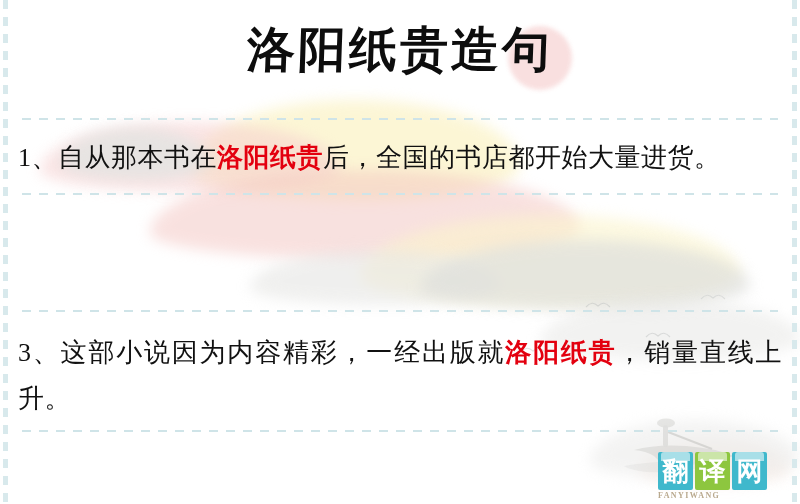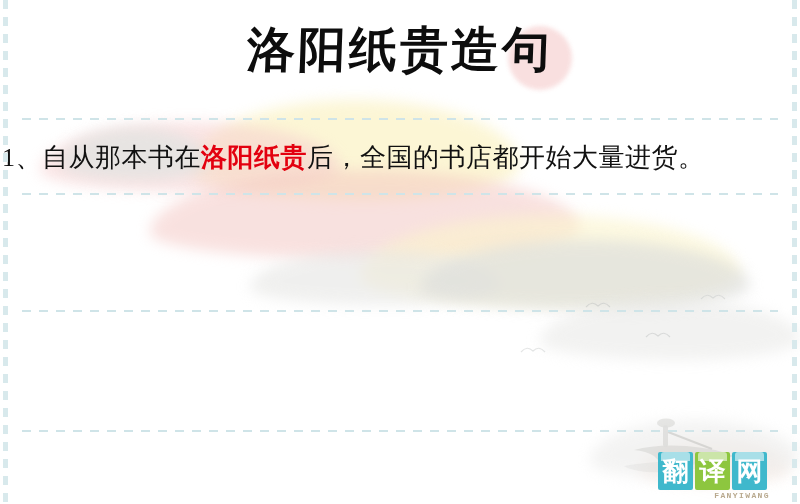--- a/index.html
+++ b/index.html
@@ -165,21 +165,21 @@
         rgba(255,255,255,0) 9px, rgba(255,255,255,0) 17px);
     z-index: 4;
   }
   .hr-1 { top: 118px; }
   .hr-2 { top: 193px; }
   .hr-3 { top: 310px; }
   .hr-4 { top: 430px; }
 
   .sentence {
     position: absolute;
-    left: 2px;
+    left: 18px;
     width: 764px;
     font-family: "Liberation Serif", "DejaVu Serif", serif;
     font-size: 26px;
     line-height: 46px;
     color: #111111;
     letter-spacing: 0.5px;
     text-align: justify;
     text-justify: inter-ideograph;
   }
   .sentence-1 { top: 135px; }
@@ -226,22 +226,22 @@
     left: 3px; right: 3px; top: 0; height: 9px;
     background: rgba(255,255,255,0.55);
     border-radius: 3px 3px 0 0;
   }
   .logo-char span { position: relative; z-index: 2; }
   .logo-char-0 { background: #3fb8cc; }
   .logo-char-1 { background: #8dc63f; }
   .logo-char-2 { background: #3fb8cc; }
   .logo-sub {
     margin-top: 1px;
-    text-align: right;
-    font-family: Liberation Mono, monospace;
+    text-align: left;
+    font-family: Liberation Serif, serif;
     font-size: 8px;
     font-weight: 700;
     letter-spacing: 1.4px;
     color: #b9a98e;
   }
 </style>
 </head>
 <body>
 
 <div id="page">
@@ -304,20 +304,23 @@
 
     <div class="sentence sentence-1">
       <span>1、</span><span>自从那本书在</span><span class="idiom">洛阳纸贵</span><span>后，全国的书店都开始大量进货。</span>
     </div>
 
     <div class="hr-dashed hr-2"></div>
 
 
     <div class="hr-dashed hr-3"></div>
 
+    <div class="sentence sentence-3">
+      <span>3、</span><span>这部小说因为内容精彩，一经出版就</span><span class="idiom">洛阳纸贵</span><span>，销量直线上升。</span>
+    </div>
 
     <div class="hr-dashed hr-4"></div>
 
     <div class="site-logo">
       <div class="logo-chars">
         <div class="logo-char logo-char-0">
           <span>翻</span>
         </div>
         <div class="logo-char logo-char-1">
           <span>译</span>

